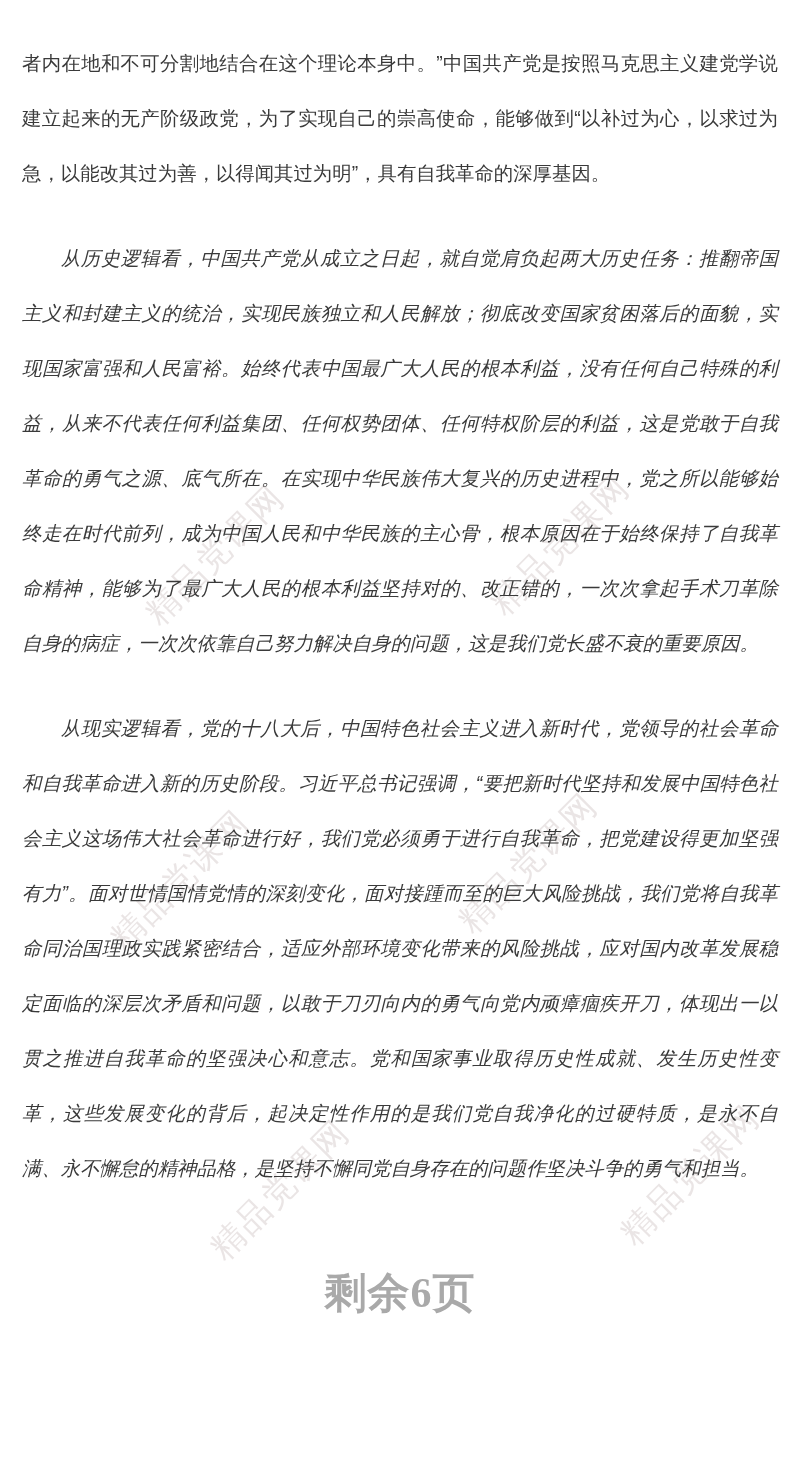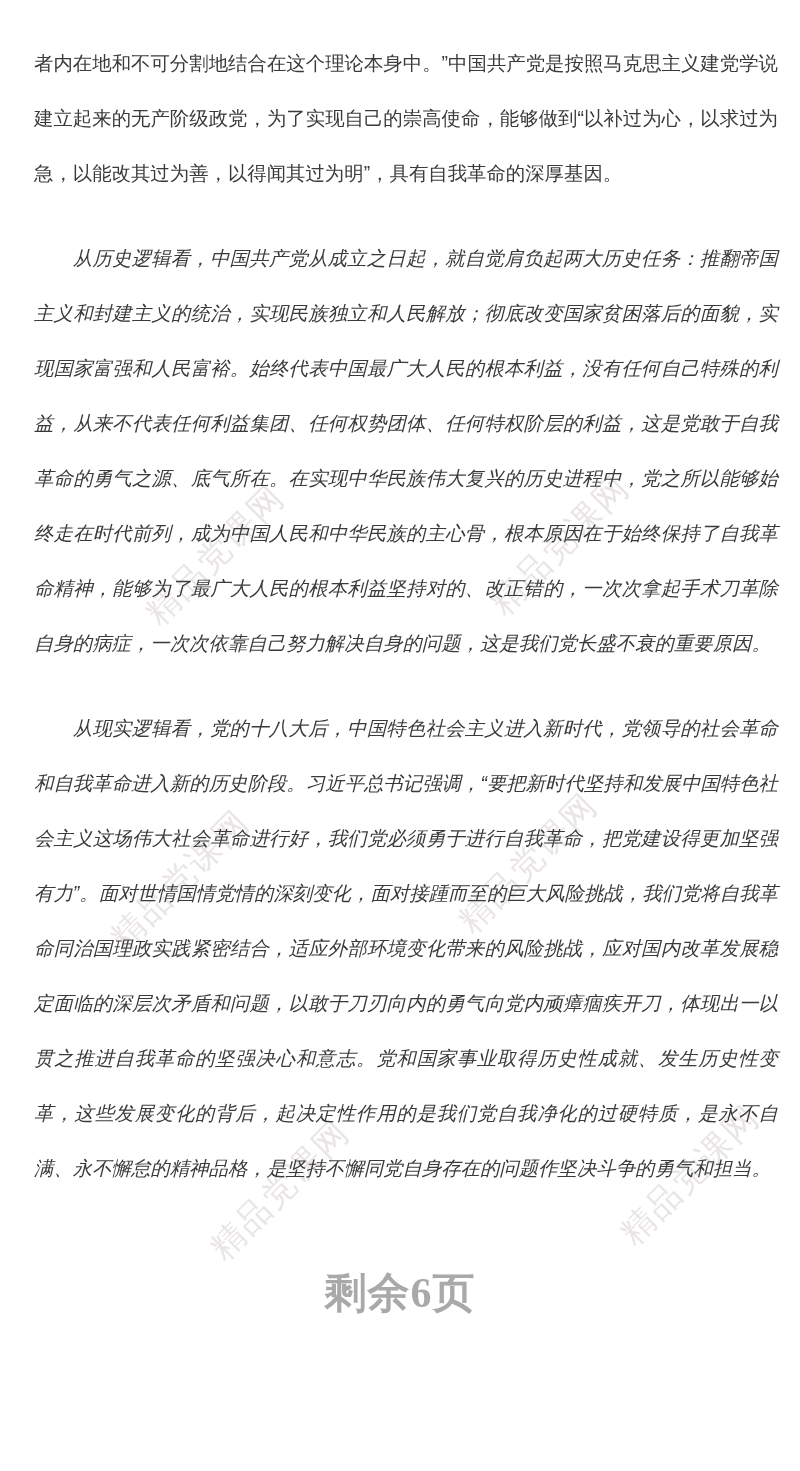--- a/index.html
+++ b/index.html
@@ -29,21 +29,21 @@
     font-family:"Liberation Sans","DejaVu Sans",sans-serif;
   }
   .content{
     position:relative;z-index:1;
     padding:36px 22px 0 22px;
     color:var(--text-color);
     font-size:19.4px;
     line-height:55px;
     text-align:justify;
   }
-  .para{margin:0 0 30px 12px;}
+  .para{margin:0 0 30px 0;}
   .para.indent{text-indent:2em;font-style:italic;}
   .section-heading{
     margin:10px 0 0 0;
     text-indent:2em;
     font-weight:bold;
     color:var(--heading-color);
     font-size:20px;
     line-height:55px;
   }
   .footer{

